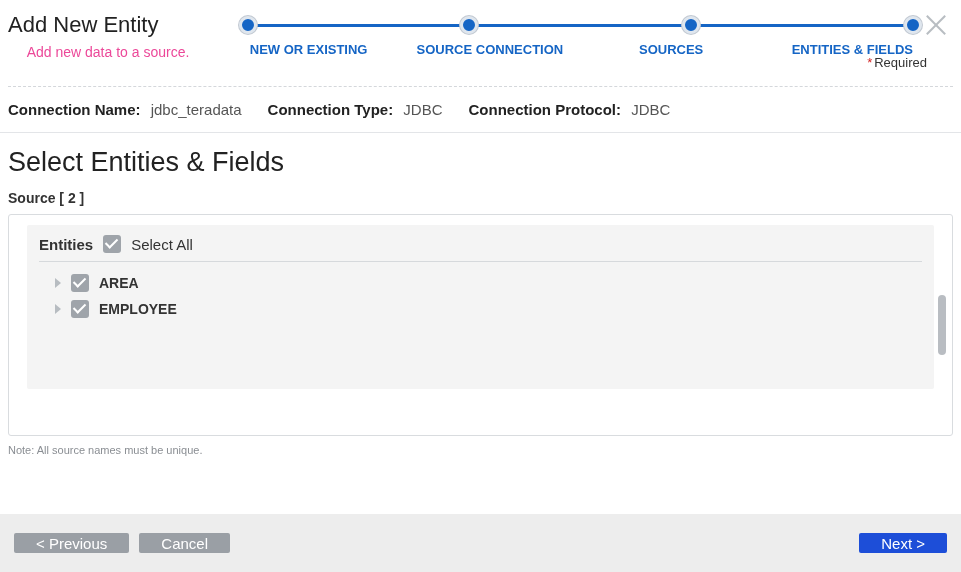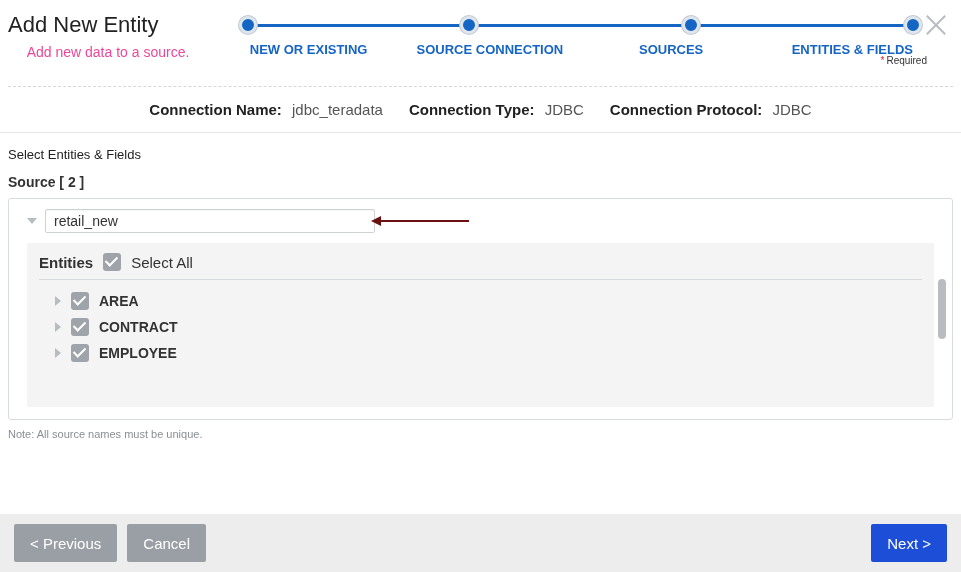--- a/index.html
+++ b/index.html
@@ -67,41 +67,40 @@
     position: absolute;
     left: 12px; top: 0;
     width: 2px; height: 26px;
     background: #b8bdc2;
   }
   .close-x::before { transform: rotate(45deg); }
   .close-x::after  { transform: rotate(-45deg); }
   .required {
     position: absolute;
     right: 34px; top: 55px;
-    font-size: 10px;
+    font-size: 13px;
     color: #333;
   }
   .required .star { color: #d32424; margin-right: 2px; }
   .dash-sep {
     border: none;
     border-top: 1px dashed #d4d7db;
     margin: 26px 8px 0 8px;
   }
   .conn-row {
     display: flex;
     gap: 26px;
     padding: 14px 8px 14px 8px;
     font-size: 15px;
     border-bottom: 1px solid #e3e5e8;
-    justify-content: center;
   }
   .conn-row .lbl { font-weight: 600; color: #222; margin-right: 6px; }
   .conn-row .val { color: #555; }
   .section-title {
-    font-size: 13px;
+    font-size: 27px;
     color: #222;
     padding: 14px 8px 6px 8px;
   }
   .source-count { font-size: 14px; font-weight: 600; padding: 6px 8px 4px 8px; }
   .panel {
     margin: 4px 8px 0 8px;
     border: 1px solid #d9dcdf;
     border-radius: 3px;
     position: relative;
     height: 222px;
@@ -206,22 +205,22 @@
   .footer {
     position: absolute;
     left: 0; right: 0; bottom: 0;
     height: 58px;
     background: #ededed;
     display: flex;
     align-items: center;
     padding: 0 14px;
   }
   .btn {
-    height: 38px;
-    padding: 0 16px;
+    height: 20px;
+    padding: 0 22px;
     border: none;
     border-radius: 2px;
     font-size: 15px;
     cursor: pointer;
   }
   .btn-grey { background: #9a9fa5; color: #fff; margin-right: 10px; }
   .btn-green { background: #1d4ed8; color: #fff; margin-left: auto; }
 </style>
 </head>
 <body>
@@ -267,44 +266,34 @@
     <span class="lbl">Connection Protocol:</span>
     <span class="val">JDBC</span>
   </div>
 </div>
 
 <div class="section-title">Select Entities &amp; Fields</div>
 <div class="source-count">Source [ 2 ]</div>
 
 <div class="panel">
   <div class="panel-inner">
-    <div class="src-row">
-      <div class="dd-arrow"></div>
-      <input class="src-input" value="retail_new" style="">
-      <div class="arrow-annot"></div>
-    </div>
     <div class="ent-block">
       <div class="ent-head">
         <span class="ttl">Entities</span>
         <span class="cbx"></span>
         <span class="sel-all">Select All</span>
       </div>
       <div class="ent-item">
         <span class="exp-caret"></span>
         <span class="cbx"></span>
         <span>AREA</span>
       </div>
       <div class="ent-item">
         <span class="exp-caret"></span>
         <span class="cbx"></span>
-        <span>CONTRACT</span>
-      </div>
-      <div class="ent-item">
-        <span class="exp-caret"></span>
-        <span class="cbx"></span>
         <span>EMPLOYEE</span>
       </div>
     </div>
   </div>
   <div class="scrollbar-fake"></div>
 </div>
 
 <div class="note">Note: All source names must be unique.</div>
 
 <div class="footer">

